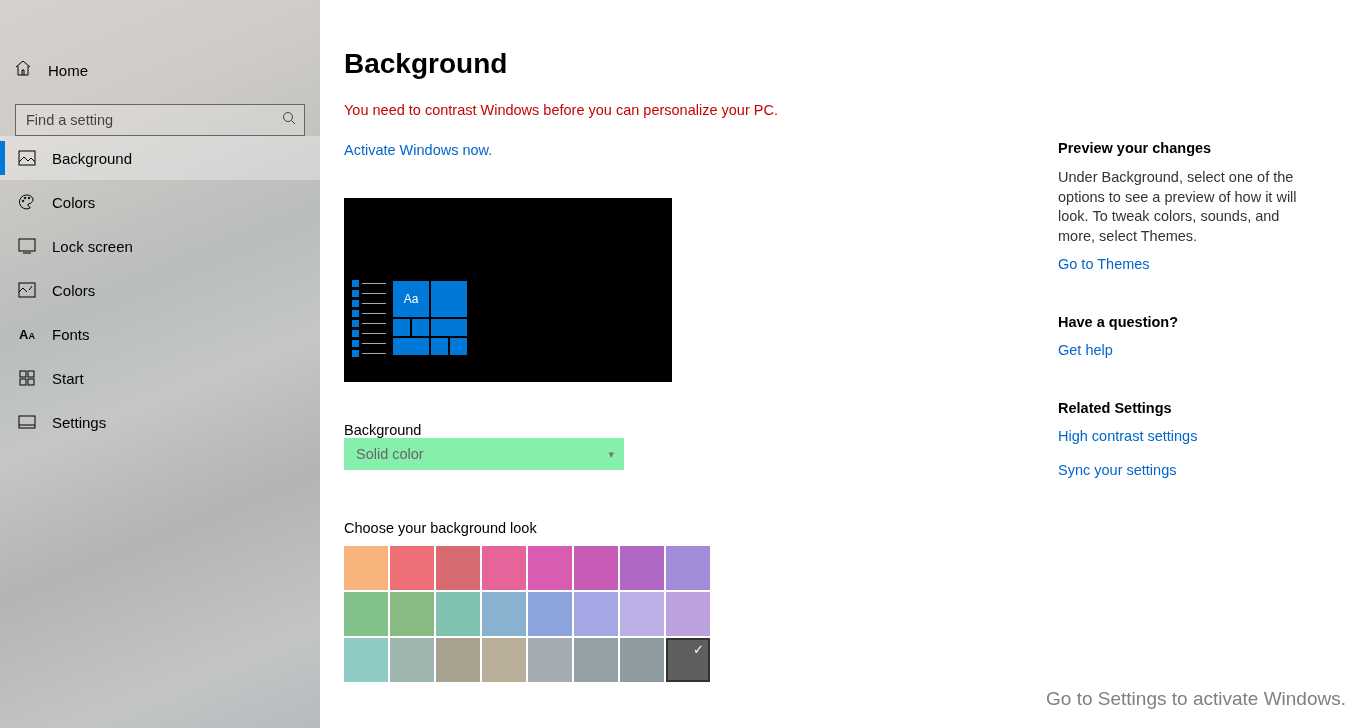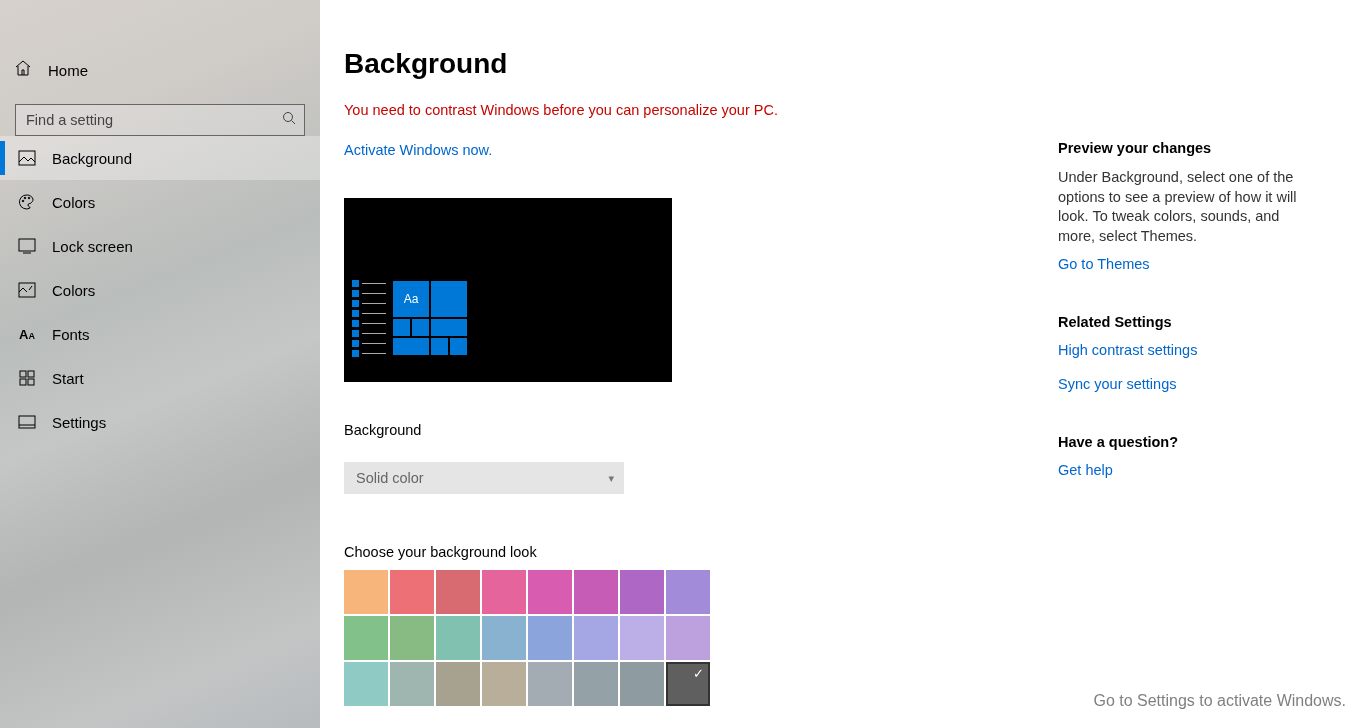--- a/index.html
+++ b/index.html
@@ -43,36 +43,36 @@
 .tile.t2 { left: 38px; top: 0; width: 38px; height: 38px; }
 .tile.t3 { left: 0; top: 38px; width: 19px; height: 19px; }
 .tile.t4 { left: 19px; top: 38px; width: 19px; height: 19px; }
 .tile.t5 { left: 38px; top: 38px; width: 38px; height: 19px; }
 .tile.t6 { left: 0; top: 57px; width: 38px; height: 19px; }
 .tile.t7 { left: 38px; top: 57px; width: 19px; height: 19px; }
 .tile.t8 { left: 57px; top: 57px; width: 19px; height: 19px; }
 .taskbar-line { position:absolute; left:0; right:0; bottom:0; height:6px; background:#000;}
 
 .field-label { font-size: 14.5px; color: #000; margin-top: 40px; }
-.dropdown { width: 280px; height: 32px; background: #e5e5e5; color: #666; display: flex; align-items: center; justify-content: space-between; padding: 0 10px 0 12px; margin-top: 24px; font-size: 14.5px; cursor: default; }
+.dropdown { width: 280px; height: 32px; background: #86efac; color: #666; display: flex; align-items: center; justify-content: space-between; padding: 0 10px 0 12px; margin-top: 0; font-size: 14.5px; cursor: default; }
 .dropdown .chev { font-size: 11px; color: #777; }
 
 .swatch-grid { display: flex; flex-wrap: wrap; width: 370px; margin-top: 10px; gap: 2px; }
 .swatch { width: 44px; height: 44px; cursor: pointer; position: relative; }
 .swatch.selected { border: 2px solid #333; }
 .swatch.selected::after { content: "✓"; position: absolute; top: 2px; right: 4px; color: #fff; font-size: 13px; }
 
 .right-pane { position: absolute; left: 1058px; top: 140px; width: 240px; }
 .right-heading { font-size: 14.5px; font-weight: 600; color: #000; margin-bottom: 12px; }
 .right-text { font-size: 14.5px; color: #333; line-height: 1.35; margin-bottom: 10px; }
 .right-section { margin-bottom: 42px; }
 
 .watermark { position: absolute; right: 20px; bottom: 18px; text-align: left; color: #8e8e8e; }
 .watermark .wm-title { font-size: 20px; font-weight: 400; color:#808080;}
-.watermark .wm-sub { font-size: 16px; color:#808080;}
+.watermark .wm-sub { font-size: 19px; color:#808080;}
 </style>
 </head>
 <body>
 
 <div class="titlebar">
   <span class="title">Settings</span>
 </div>
 <div class="win-controls">
   <div class="win-btn">
       <svg width="11" height="11">
@@ -268,25 +268,25 @@
     </div>
 </div>
 
 <div class="right-pane">
   <div class="right-section">
     <div class="right-heading">Preview your changes</div>
     <div class="right-text">Under Background, select one of the options to see a preview of how it will look. To tweak colors, sounds, and more, select Themes.</div>
     <div class="link">Go to Themes</div>
   </div>
   <div class="right-section">
+    <div class="right-heading">Have a question?</div>
+    <div class="link sub">Get help</div>
+  </div>
+  <div class="right-section">
     <div class="right-heading">Related Settings</div>
     <div class="link sub">High contrast settings</div>
     <div class="link sub" style="margin-top:18px;">Sync your settings</div>
   </div>
-  <div class="right-section">
-    <div class="right-heading">Have a question?</div>
-    <div class="link sub">Get help</div>
-  </div>
 </div>
 
 <div class="watermark">
   <div class="wm-sub">Go to Settings to activate Windows.</div>
 </div>
 
 </body></html>

